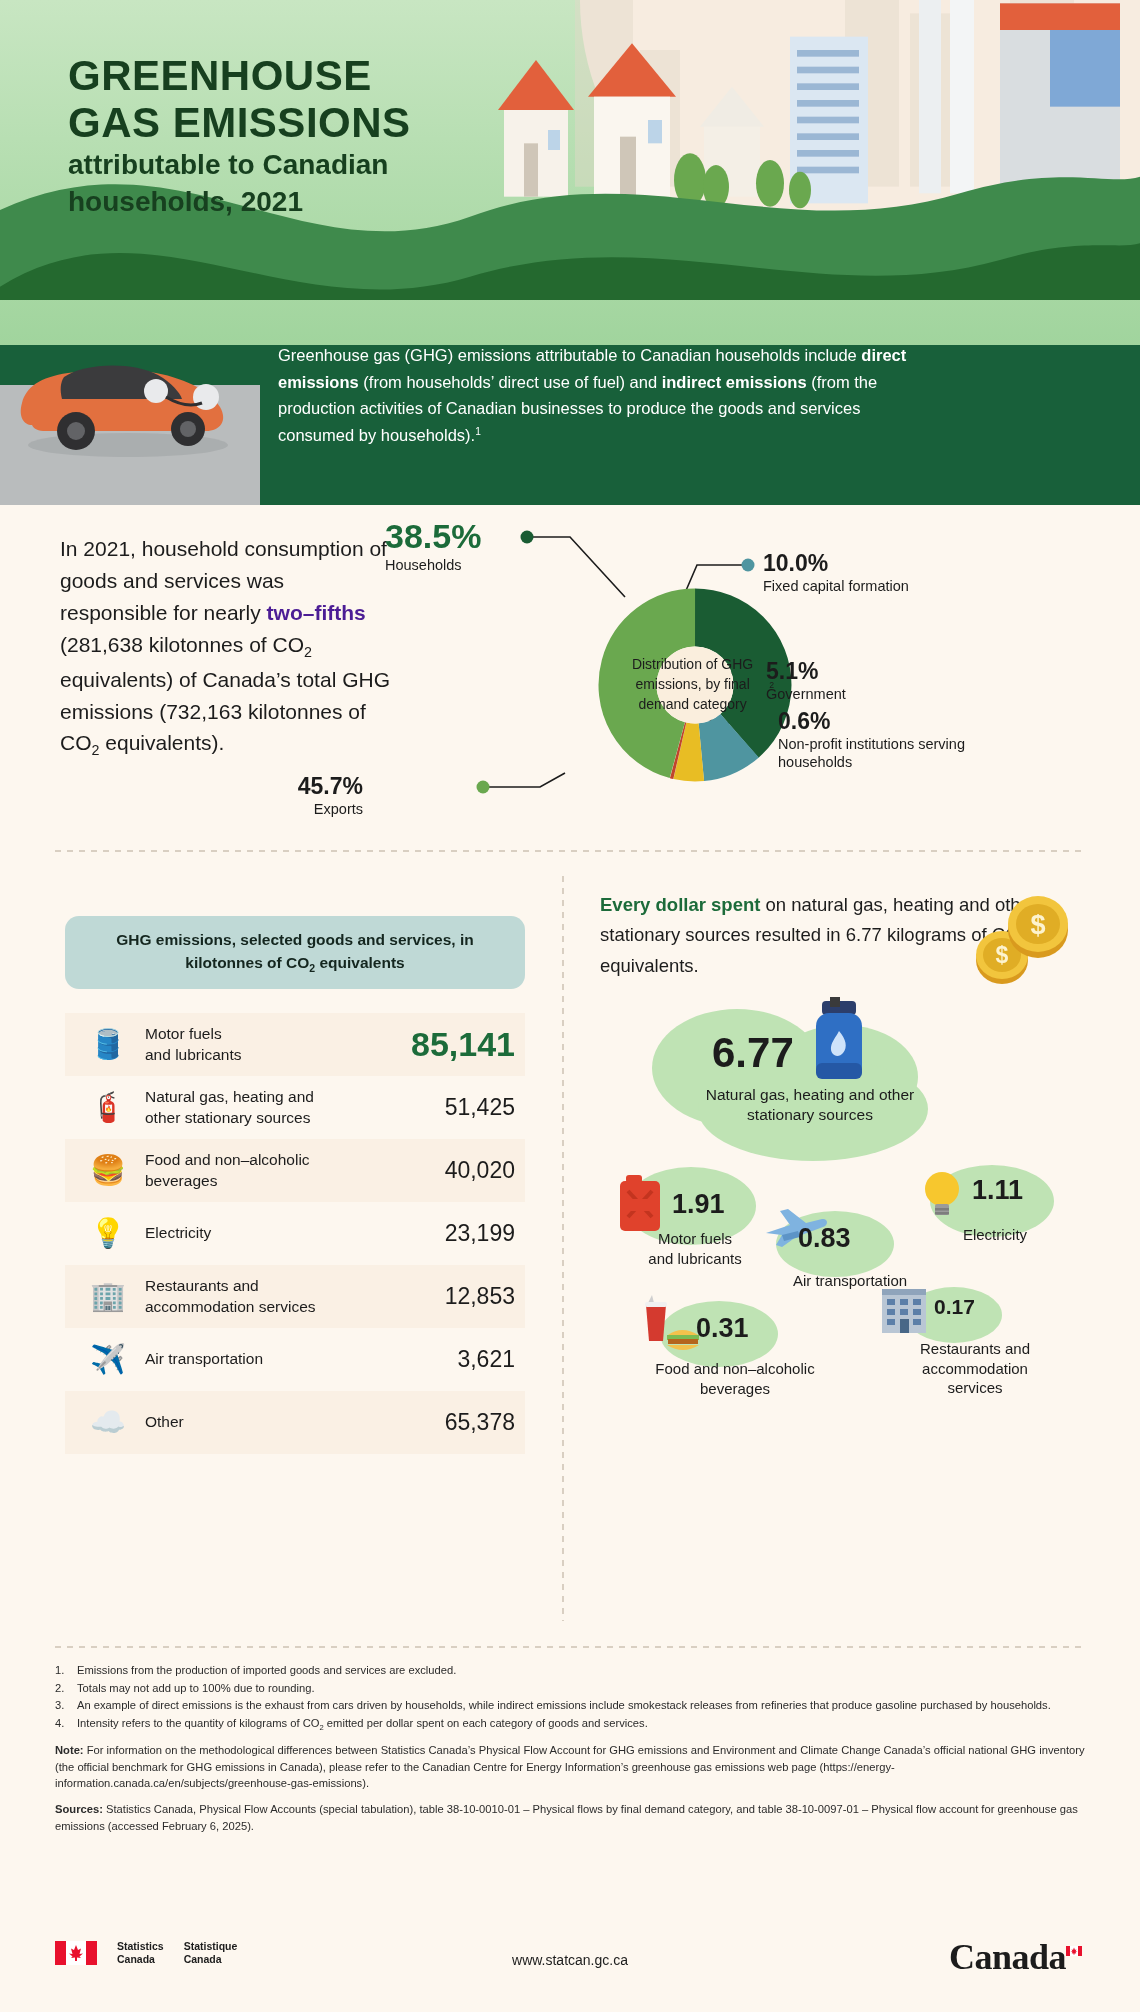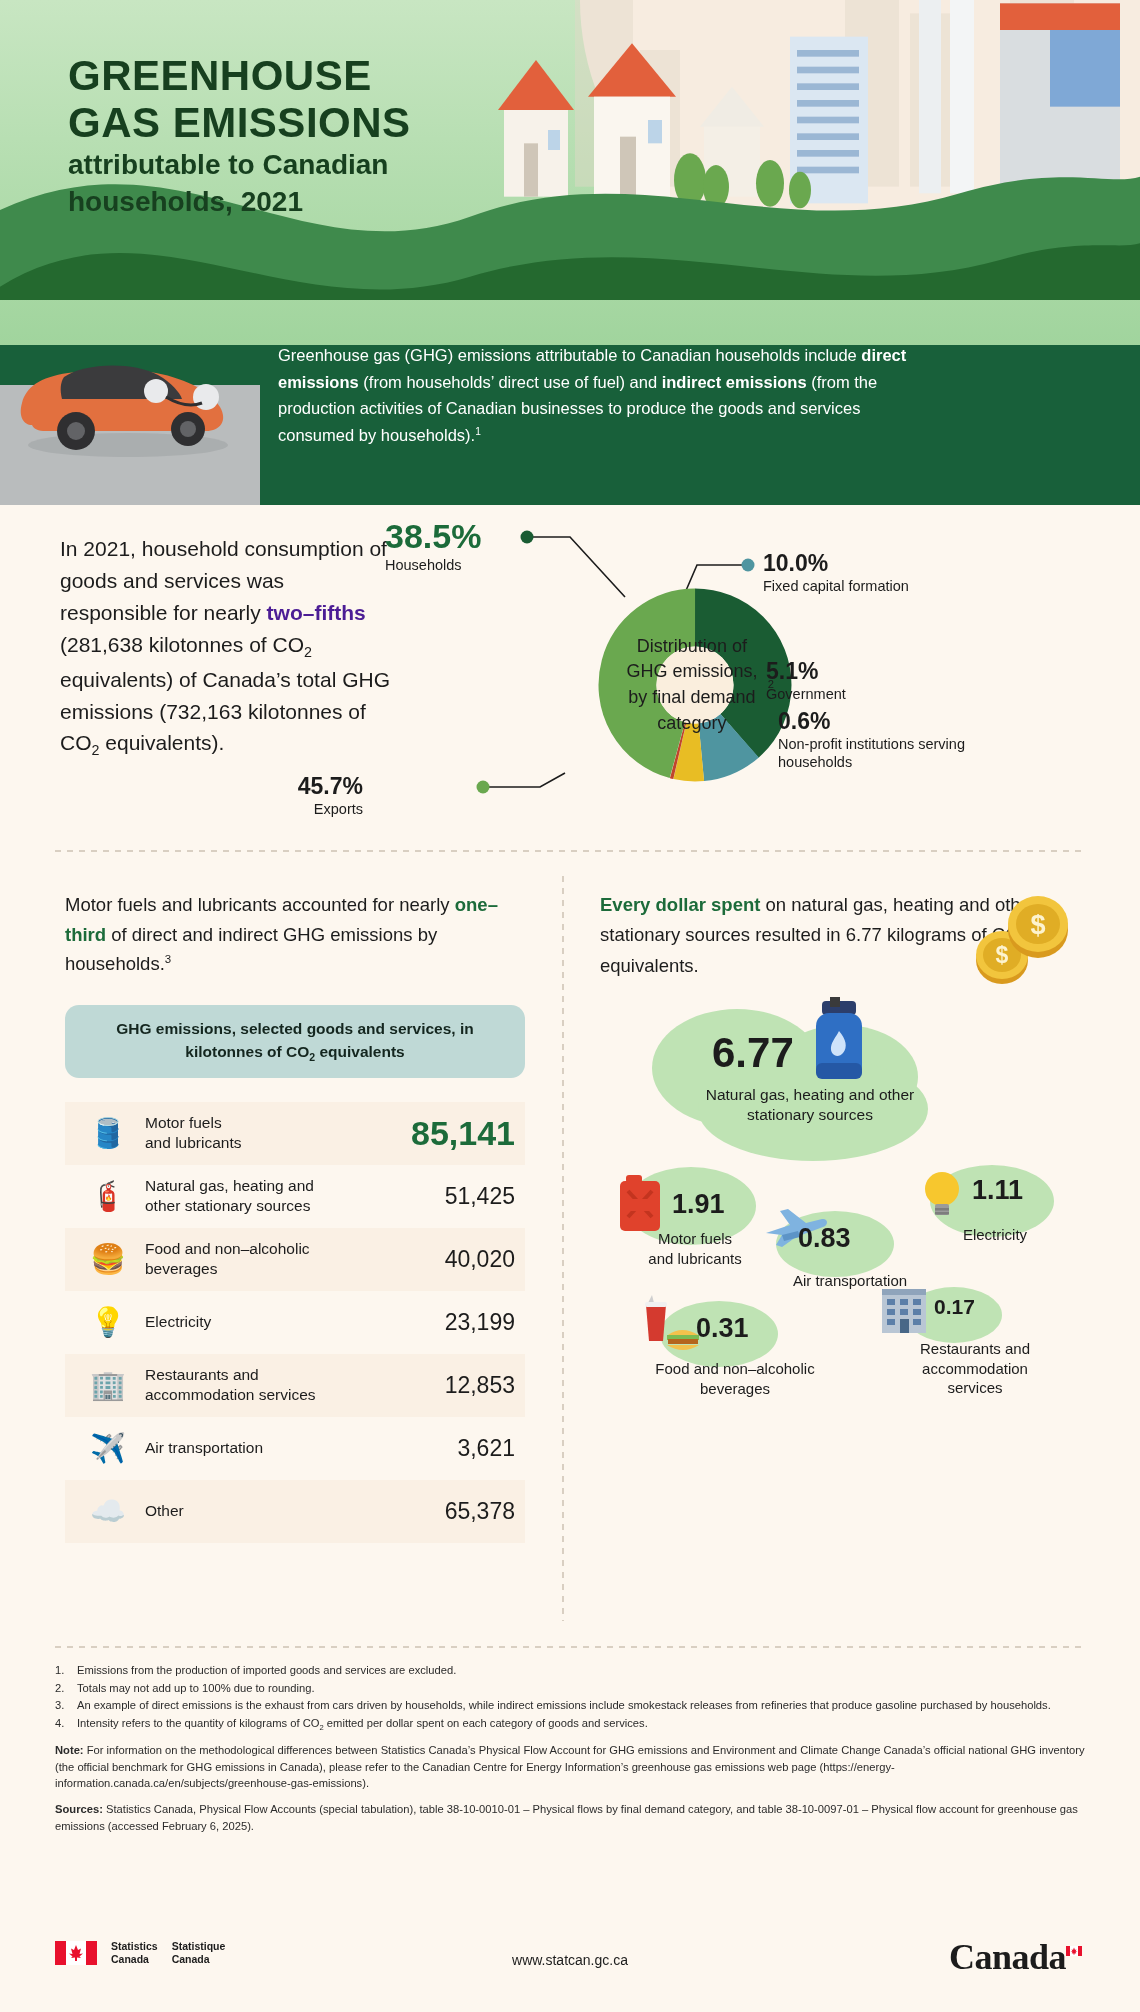--- a/index.html
+++ b/index.html
@@ -53,21 +53,21 @@
   .sec-donut { position:relative; width:1140px; height:345px; background:#fdf7ef; }
   .donut-left {
     position:absolute; left:60px; top:28px; width:330px;
     font-size:21px; line-height:1.52; color:#1c1c1c;
   }
   .donut-left b { color:#4c1d95; font-weight:800; }
   .donut-wrap { position:absolute; left:560px; top:45px; width:270px; height:270px; }
   .donut-center-text {
     position:absolute; left:0; top:0; width:270px; height:270px;
     display:flex; align-items:center; justify-content:center; text-align:center;
-    font-size:18px; line-height:1.42; color:#1c1c1c; padding:0 56px;
+    font-size:14px; line-height:1.42; color:#1c1c1c; padding:0 56px;
   }
   .cal { position:absolute; font-size:23px; font-weight:800; color:#1c1c1c; white-space:nowrap;}
   .cal .sml { display:block; font-size:14.5px; font-weight:400; line-height:1.26; }
   .cal.green { color:#1c6b3a; font-size:34px; }
   .lead-svg { position:absolute; left:0; top:0; width:1140px; height:345px; pointer-events:none; }
 
   
   .sec-cols { position:relative; width:1140px; height:795px; background:#fdf7ef; }
   .dash-h { position:absolute; left:55px; top:0; width:1030px; height:2px;
     background-image: repeating-linear-gradient(to right,#d9cfc2 0 6px, transparent 6px 12px); }
@@ -107,21 +107,21 @@
   .notes { position:absolute; left:55px; top:16px; width:1040px;
     font-size:11.2px; line-height:1.48; color:#2b2b2b; }
   .notes .fn { display:flex; margin-bottom:1px; }
   .notes .fn .n { width:22px; flex:none; }
   .notes p { margin-top:9px; }
   .notes b { font-weight:800; }
 
   
   .footer { position:absolute; left:0; top:1920px; width:1140px; height:92px; background:#fdf7ef; }
   .wordmark { position:absolute; left:55px; top:20px; display:flex; align-items:center; gap:14px; }
-  .wm-txt { font-size:10.5px; line-height:1.25; font-weight:700; color:#1c1c1c; }
+  .wm-txt { font-size:10.5px; line-height:1.25; font-weight:700; color:#1c1c1c;margin-left:6px; }
   .f-url { position:absolute; left:0; top:32px; width:1140px; text-align:center; font-size:14px; color:#1c1c1c; }
   .canada {
     position:absolute; right:58px; top:16px; font-family:"Liberation Serif", serif;
     font-size:36px; font-weight:700; color:#1c1c1c; letter-spacing:-0.5px;
   }
   sub { font-size:0.68em; }
   sup { font-size:0.62em; }
 </style>
 </head>
 <body>
@@ -286,21 +286,20 @@
       <span>45.7%</span>
       <span class="sml">Exports</span>
     </div>
   </div>
 
   <div class="sec-cols">
     <div class="dash-h"></div>
     <div class="dash-v"></div>
 
     <div class="left-col">
-      <div class="col-intro">Motor fuels and lubricants accounted for nearly <b>one–third</b> of direct and indirect GHG emissions by households.<sup>3</sup></div>
       <div class="pill" style="margin-top:26px;">GHG emissions, selected goods and services, in kilotonnes of CO<sub>2</sub> equivalents</div>
       <div class="row-list" id="left-rows">
           <div class="row alt">
             <div class="row-ico">🛢️</div>
             <div class="row-lbl">Motor fuels<br>and lubricants</div>
             <div class="row-val hero">85,141</div>
           </div>
           <div class="row">
             <div class="row-ico">🧯</div>
             <div class="row-lbl">Natural gas, heating and<br>other stationary sources</div>

